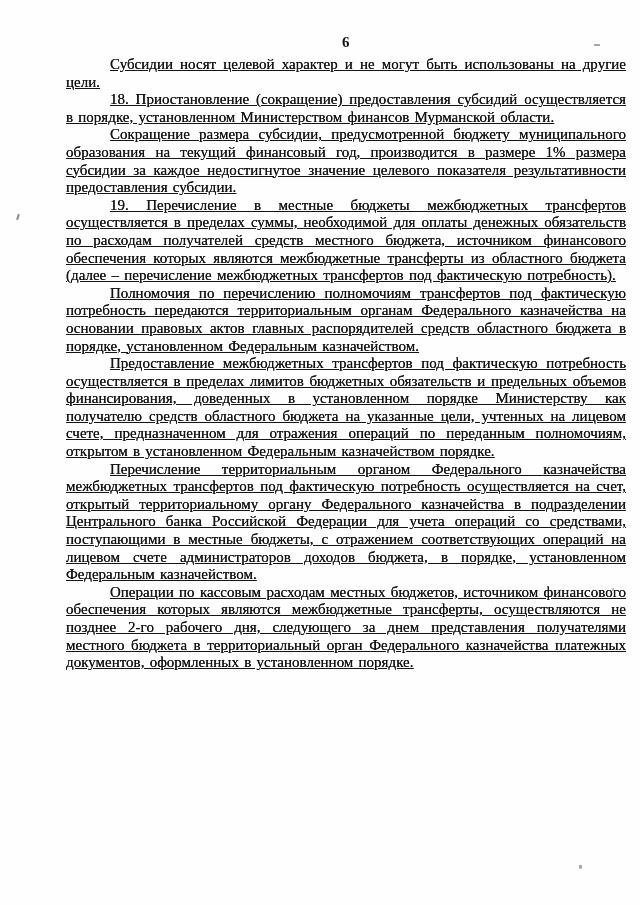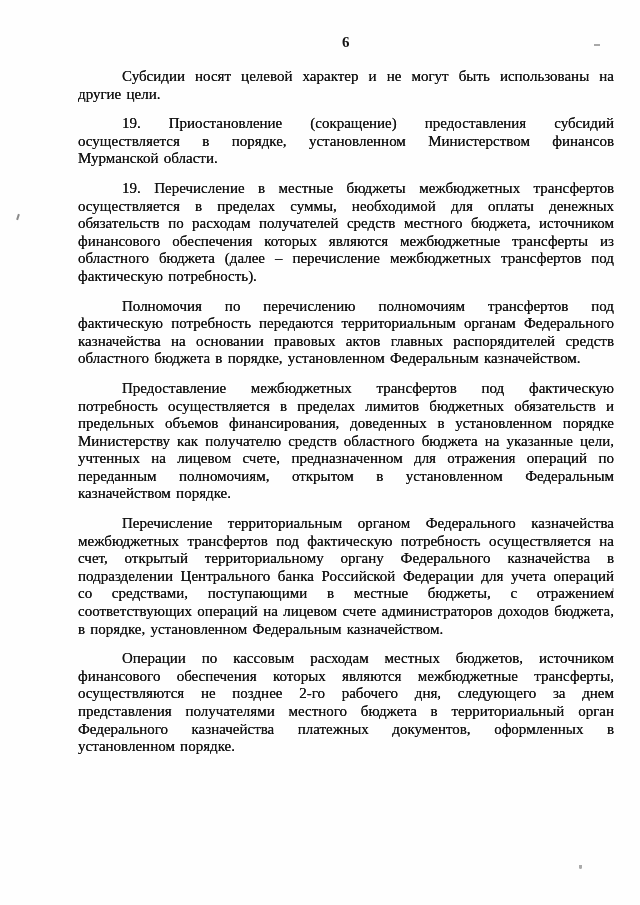--- a/index.html
+++ b/index.html
@@ -26,47 +26,49 @@
     font-weight: bold;
     letter-spacing: 0.5px;
   }
   .content {
     position: absolute;
     top: 56px;
     left: 66px;
     width: 560px;
   }
   .content p {
-    margin: 12px;
+    margin: 0;
     text-indent: 44px;
     text-align: justify;
     font-size: 15px;
     line-height: 17.6px;
     word-spacing: 1.5px;
     text-shadow: 0 0 0.4px currentColor;
+    text-decoration: underline;
   }
   .artifact {
     position: absolute;
     background: #9a9a9a;
   }
   .artifact-1 { top: 44px;  left: 594px; width: 6px; height: 2px; background:#a8a8a8; }
   .artifact-2 { top: 214px; left: 17px;  width: 2px; height: 6px; background:#8a8a8a; transform: rotate(18deg); }
   .artifact-3 { top: 865px; left: 579px; width: 3px; height: 4px; background:#ababab; border-radius: 0 0 2px 2px; }
   .artifact-4 { top: 588px; left: 612px; width: 2px; height: 3px; background:#bdbdbd; }
 </style>
 </head>
 <body>
 
 <div class="page">
 
   <div class="page-number">6</div>
 
   <div class="content">
     <p>Субсидии носят целевой характер и не могут быть использованы на другие цели.</p>
-    <p>19. Приостановление (сокращение) предоставления субсидий осуществляется в порядке, установленном Министерством финансов Мурманской области.</p>
+    <p>18. Приостановление (сокращение) предоставления субсидий осуществляется в порядке, установленном Министерством финансов Мурманской области.</p>
+    <p>Сокращение размера субсидии, предусмотренной бюджету муниципального образования на текущий финансовый год, производится в размере 1% размера субсидии за каждое недостигнутое значение целевого показателя результативности предоставления субсидии.</p>
     <p>19. Перечисление в местные бюджеты межбюджетных трансфертов осуществляется в пределах суммы, необходимой для оплаты денежных обязательств по расходам получателей средств местного бюджета, источником финансового обеспечения которых являются межбюджетные трансферты из областного бюджета (далее – перечисление межбюджетных трансфертов под фактическую потребность).</p>
     <p>Полномочия по перечислению полномочиям трансфертов под фактическую потребность передаются территориальным органам Федерального казначейства на основании правовых актов главных распорядителей средств областного бюджета в порядке, установленном Федеральным казначейством.</p>
     <p>Предоставление межбюджетных трансфертов под фактическую потребность осуществляется в пределах лимитов бюджетных обязательств и предельных объемов финансирования, доведенных в установленном порядке Министерству как получателю средств областного бюджета на указанные цели, учтенных на лицевом счете, предназначенном для отражения операций по переданным полномочиям, открытом в установленном Федеральным казначейством порядке.</p>
     <p>Перечисление территориальным органом Федерального казначейства межбюджетных трансфертов под фактическую потребность осуществляется на счет, открытый территориальному органу Федерального казначейства в подразделении Центрального банка Российской Федерации для учета операций со средствами, поступающими в местные бюджеты, с отражением соответствующих операций на лицевом счете администраторов доходов бюджета, в порядке, установленном Федеральным казначейством.</p>
     <p>Операции по кассовым расходам местных бюджетов, источником финансового обеспечения которых являются межбюджетные трансферты, осуществляются не позднее 2-го рабочего дня, следующего за днем представления получателями местного бюджета в территориальный орган Федерального казначейства платежных документов, оформленных в установленном порядке.</p>
   </div>
 
   <div class="artifact artifact-1"></div>
   <div class="artifact artifact-2"></div>
   <div class="artifact artifact-3"></div>

